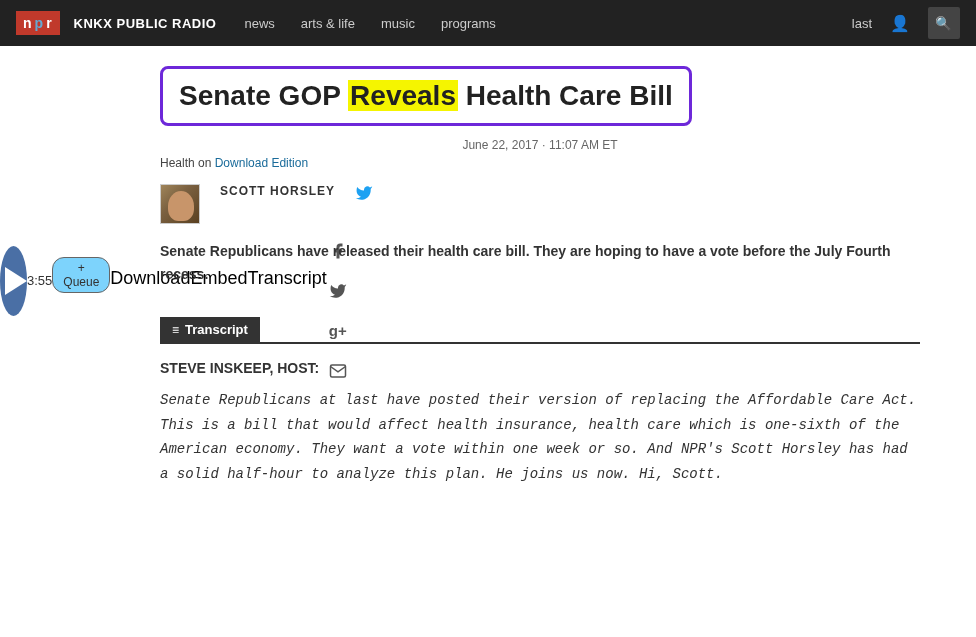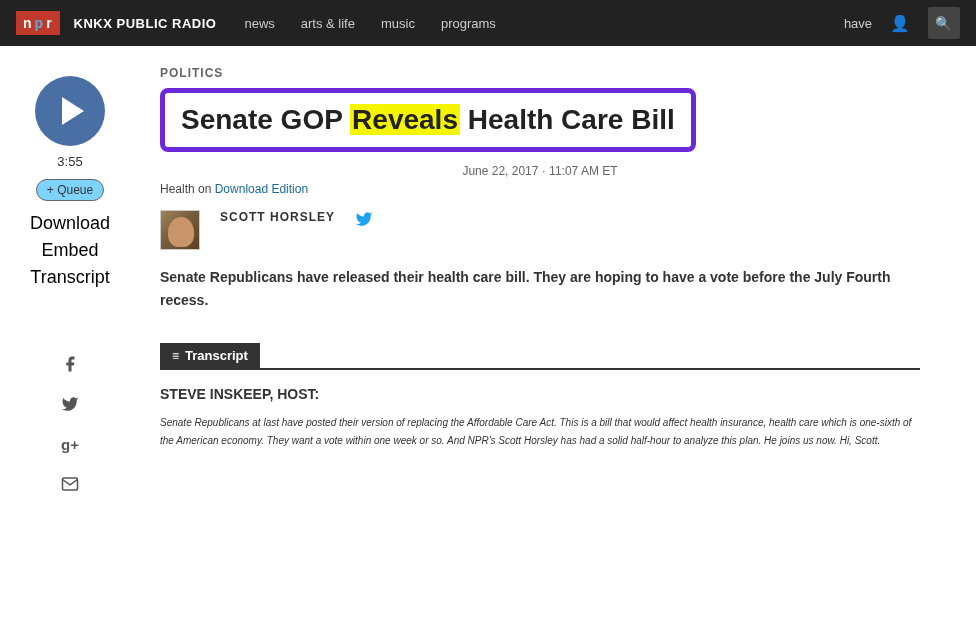--- a/index.html
+++ b/index.html
@@ -83,21 +83,21 @@
       max-width: 976px;
       margin: 0 auto;
       padding: 20px 0;
     }
 
     
     #sidebar {
       width: 140px;
       min-width: 140px;
       display: flex;
-      flex-direction: column;
+      flex-direction: row;
       align-items: center;
       padding-top: 10px;
     }
     #play-button {
       width: 70px;
       height: 70px;
       background: #4a6fa5;
       border-radius: 50%;
       display: flex;
       align-items: center;
@@ -161,21 +161,21 @@
     }
     #section-label {
       font-size: 12px;
       font-weight: bold;
       color: #666;
       letter-spacing: 1px;
       text-transform: uppercase;
       margin-bottom: 8px;
     }
     #headline-box {
-      border: 5px solid #6d28d9;
+      border: 3px solid #6d28d9;
       border-radius: 8px;
       padding: 10px 16px;
       display: inline-block;
       margin-bottom: 12px;
     }
     #headline {
       font-size: 28px;
       font-weight: bold;
       color: #222;
       line-height: 1.2;
@@ -277,44 +277,45 @@
     }
 
     #transcript-host {
       font-size: 14px;
       font-weight: bold;
       color: #333;
       margin-bottom: 12px;
       font-style: normal;
     }
     #transcript-body {
-      font-size: 10px;
+      font-size: 14px;
       line-height: 1.75;
       color: #333;
       font-style: italic;
+      font-family: Liberation Mono, monospace;
     }
   </style>
 </head>
 <body>
 
 <header id="header">
   <div id="npr-logo">
     <span class="logo-n">n</span>
       <span class="logo-p">p</span>
       <span class="logo-r">r</span>
   </div>
   <span id="station-name">KNKX PUBLIC RADIO</span>
   <nav id="main-nav">
     <a class="nav-item">news</a>
     <a class="nav-item">arts &amp; life</a>
     <a class="nav-item">music</a>
     <a class="nav-item">programs</a>
   </nav>
   <div id="header-right">
-    <a class="header-right-link">have</a>
+    <a class="header-right-link">last</a>
     <span class="header-icon">👤</span>
     <button class="search-icon-btn">
       <span>🔍</span>
     </button>
   </div>
 </header>
 
 <div id="page-content">
 
   <aside id="sidebar">
@@ -343,21 +344,20 @@
       <div style="width:22px;height:22px;display:flex;align-items:center;justify-content:center;">
         <svg width="18" height="18" viewBox="0 0 24 24" fill="none" stroke="#555" stroke-width="2">
             <path d="M4 4h16c1.1 0 2 .9 2 2v12c0 1.1-.9 2-2 2H4c-1.1 0-2-.9-2-2V6c0-1.1.9-2 2-2z"></path>
             <polyline points="22,6 12,13 2,6"></polyline>
           </svg>
       </div>
     </div>
   </aside>
 
   <article id="article">
-    <div id="section-label">POLITICS</div>
 
     <div id="headline-box">
       <h1 id="headline">
         <span>Senate GOP </span><span class="highlight-word">Reveals</span><span> Health Care Bill</span>
       </h1>
     </div>
 
     <div id="article-meta">June 22, 2017 · 11:07 AM ET</div>
     <div id="heard-on">
       <span>Health on </span><a href="#">Download Edition</a>

